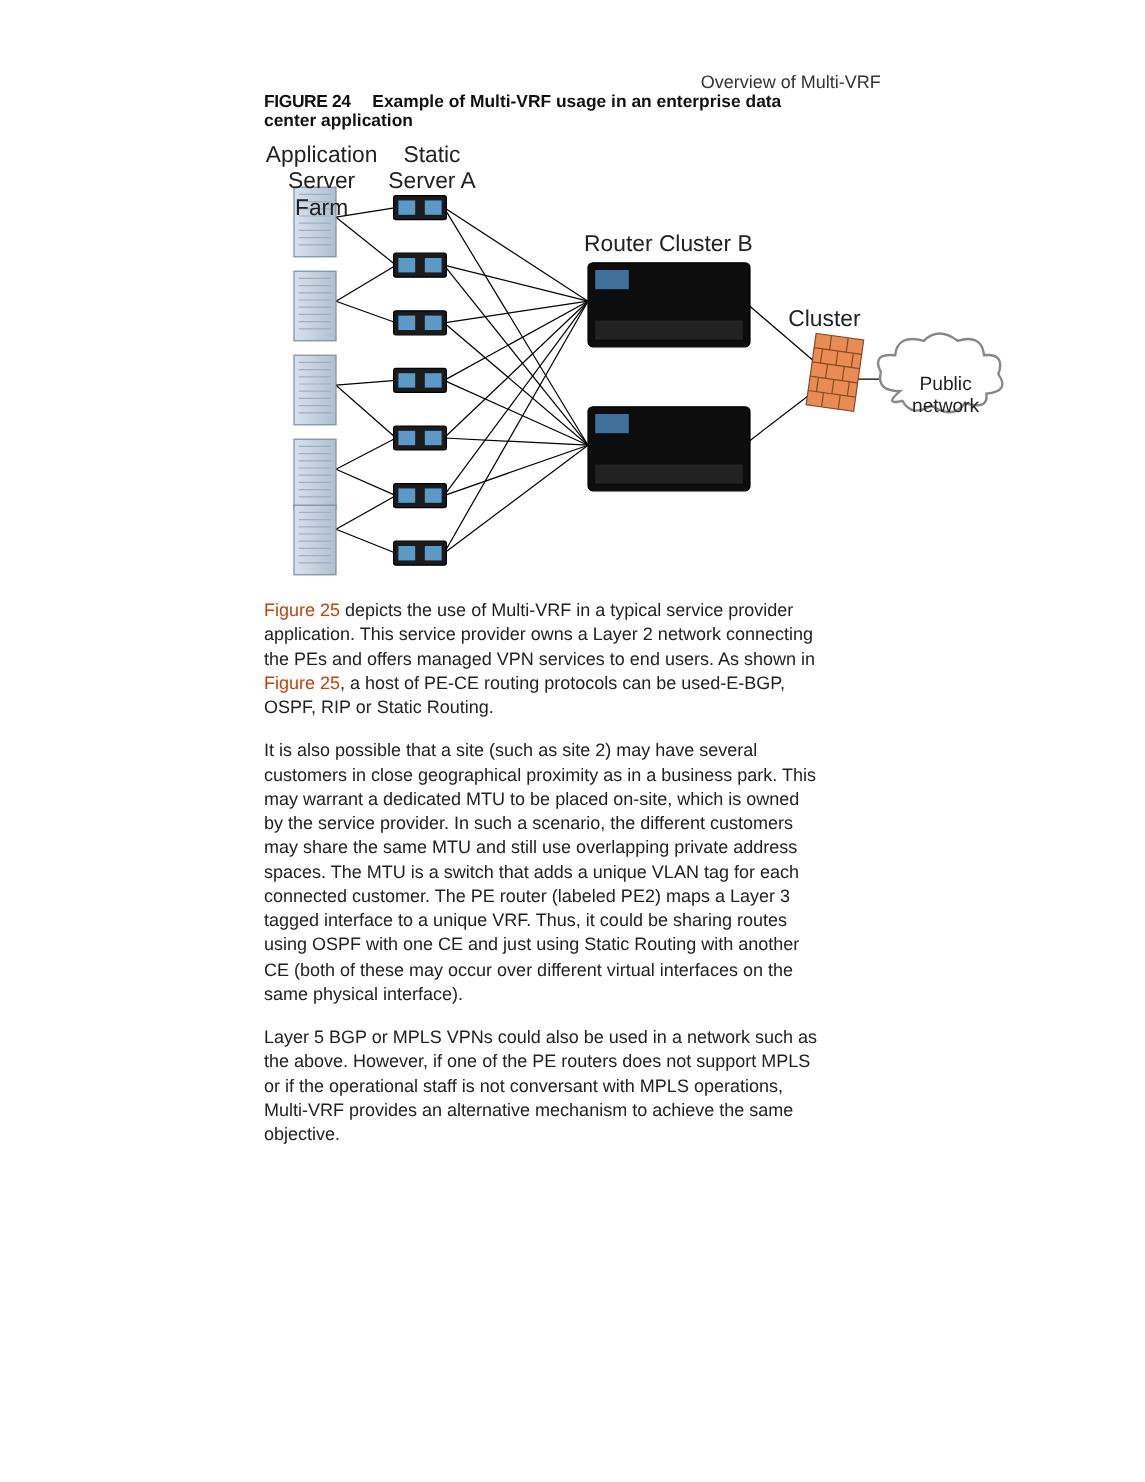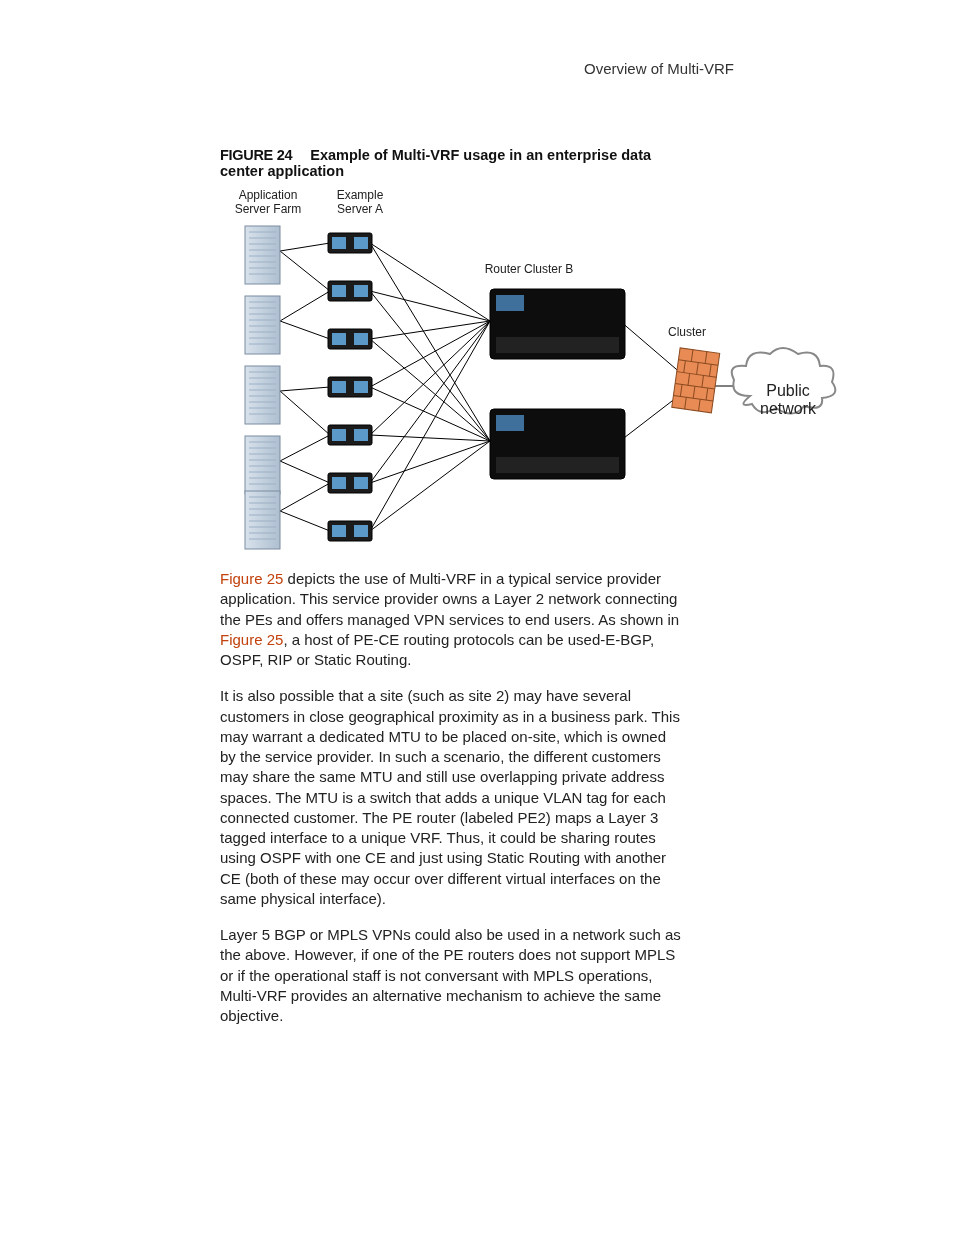--- a/index.html
+++ b/index.html
@@ -16,21 +16,20 @@
   }
   .header{
     text-align:right;
     font-size:15px;
     color:#333;
     padding-right:10px;
   }
   .content{
     margin-left:220px;
     margin-right:60px;
-    margin-top:70px;
   }
   .fig-caption{
     font-size:14.5px;
     font-weight:bold;
     color:#111;
     margin-bottom:12px;
   }
   .fig-caption .figlbl{
     font-family:"Arial Narrow",Arial,sans-serif;
     font-stretch:condensed;
@@ -38,21 +37,21 @@
     letter-spacing:-0.3px;
     margin-right:18px;
   }
   .diagram{
     width:620px;height:360px;
     position:relative;
     margin-bottom:18px;
   }
   .diagram svg{position:absolute;left:0;top:0;}
   .dlabel{
-    position:absolute;font-size:12px;color:#222;text-align:center;line-height:1.15;
+    position:absolute;font-size:19px;color:#222;text-align:center;line-height:1.15;
   }
   .section-heading{
     font-family:"Arial Narrow",Arial,sans-serif;
     font-stretch:condensed;
     font-style:italic;
     font-weight:700;
     font-size:22px;
     color:#222;
     margin:8px 0 14px 0;
     letter-spacing:-0.2px;
@@ -266,23 +265,23 @@
             <stop offset="0" stop-color="#d8e2ec"></stop>
               <stop offset="1" stop-color="#aebfd0"></stop>
           </linearGradient>
         </defs>
       </svg>
 
       <div class="dlabel" style="left:-2px;top:-2px;width:100px;">
         <span>Application</span><br><span>Server Farm</span>
       </div>
       <div class="dlabel" style="left:100px;top:-2px;width:80px;">
-        <span>Example</span><br><span>Server A</span>
+        <span>Static</span><br><span>Server A</span>
       </div>
-      <div class="dlabel" style="left:234px;top:72px;width:150px;">Router Cluster B</div>
+      <div class="dlabel" style="left:262px;top:72px;width:150px;">Router Cluster B</div>
       <div class="dlabel" style="left:432px;top:135px;width:70px;">Cluster</div>
       <div class="dlabel" style="left:528px;top:191px;width:80px;font-size:16px;">
         <span>Public</span><br><span>network</span>
       </div>
     </div>
 
 
     <p class="body">
       <a class="figref">Figure 25</a><span> depicts the use of Multi-VRF in a typical service provider application. This service provider owns a Layer 2 network connecting the PEs and offers managed VPN services to end users. As shown in </span><a class="figref">Figure 25</a><span>, a host of PE-CE routing protocols can be used-E-BGP, OSPF, RIP or Static Routing.</span>
     </p>

